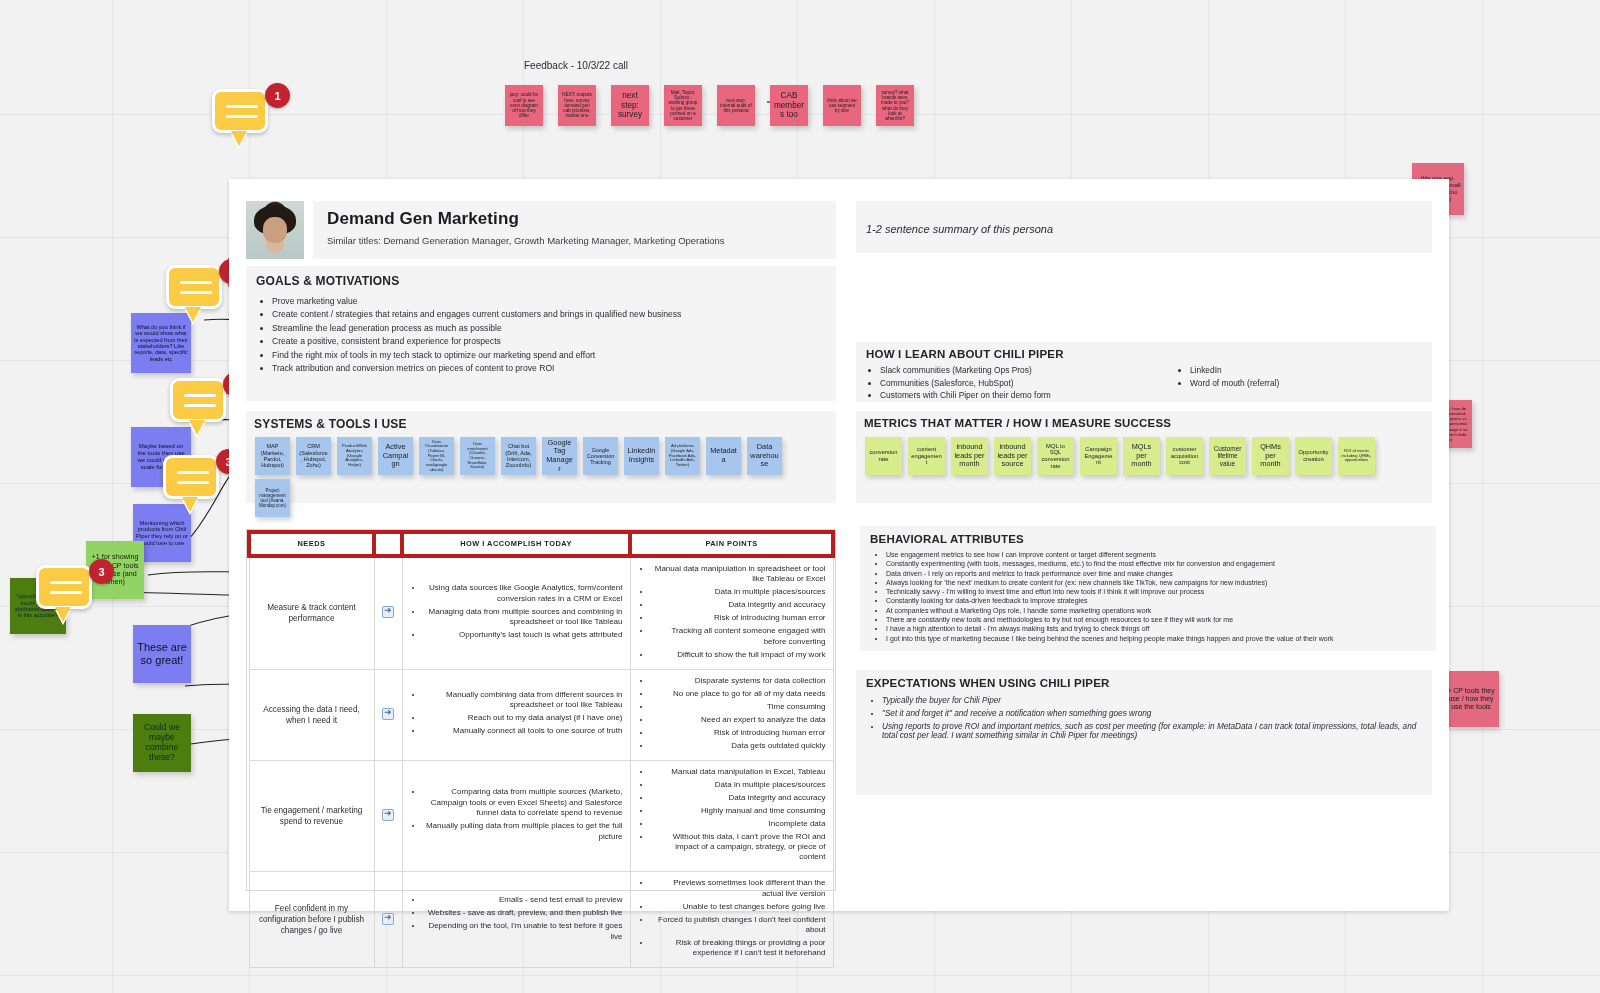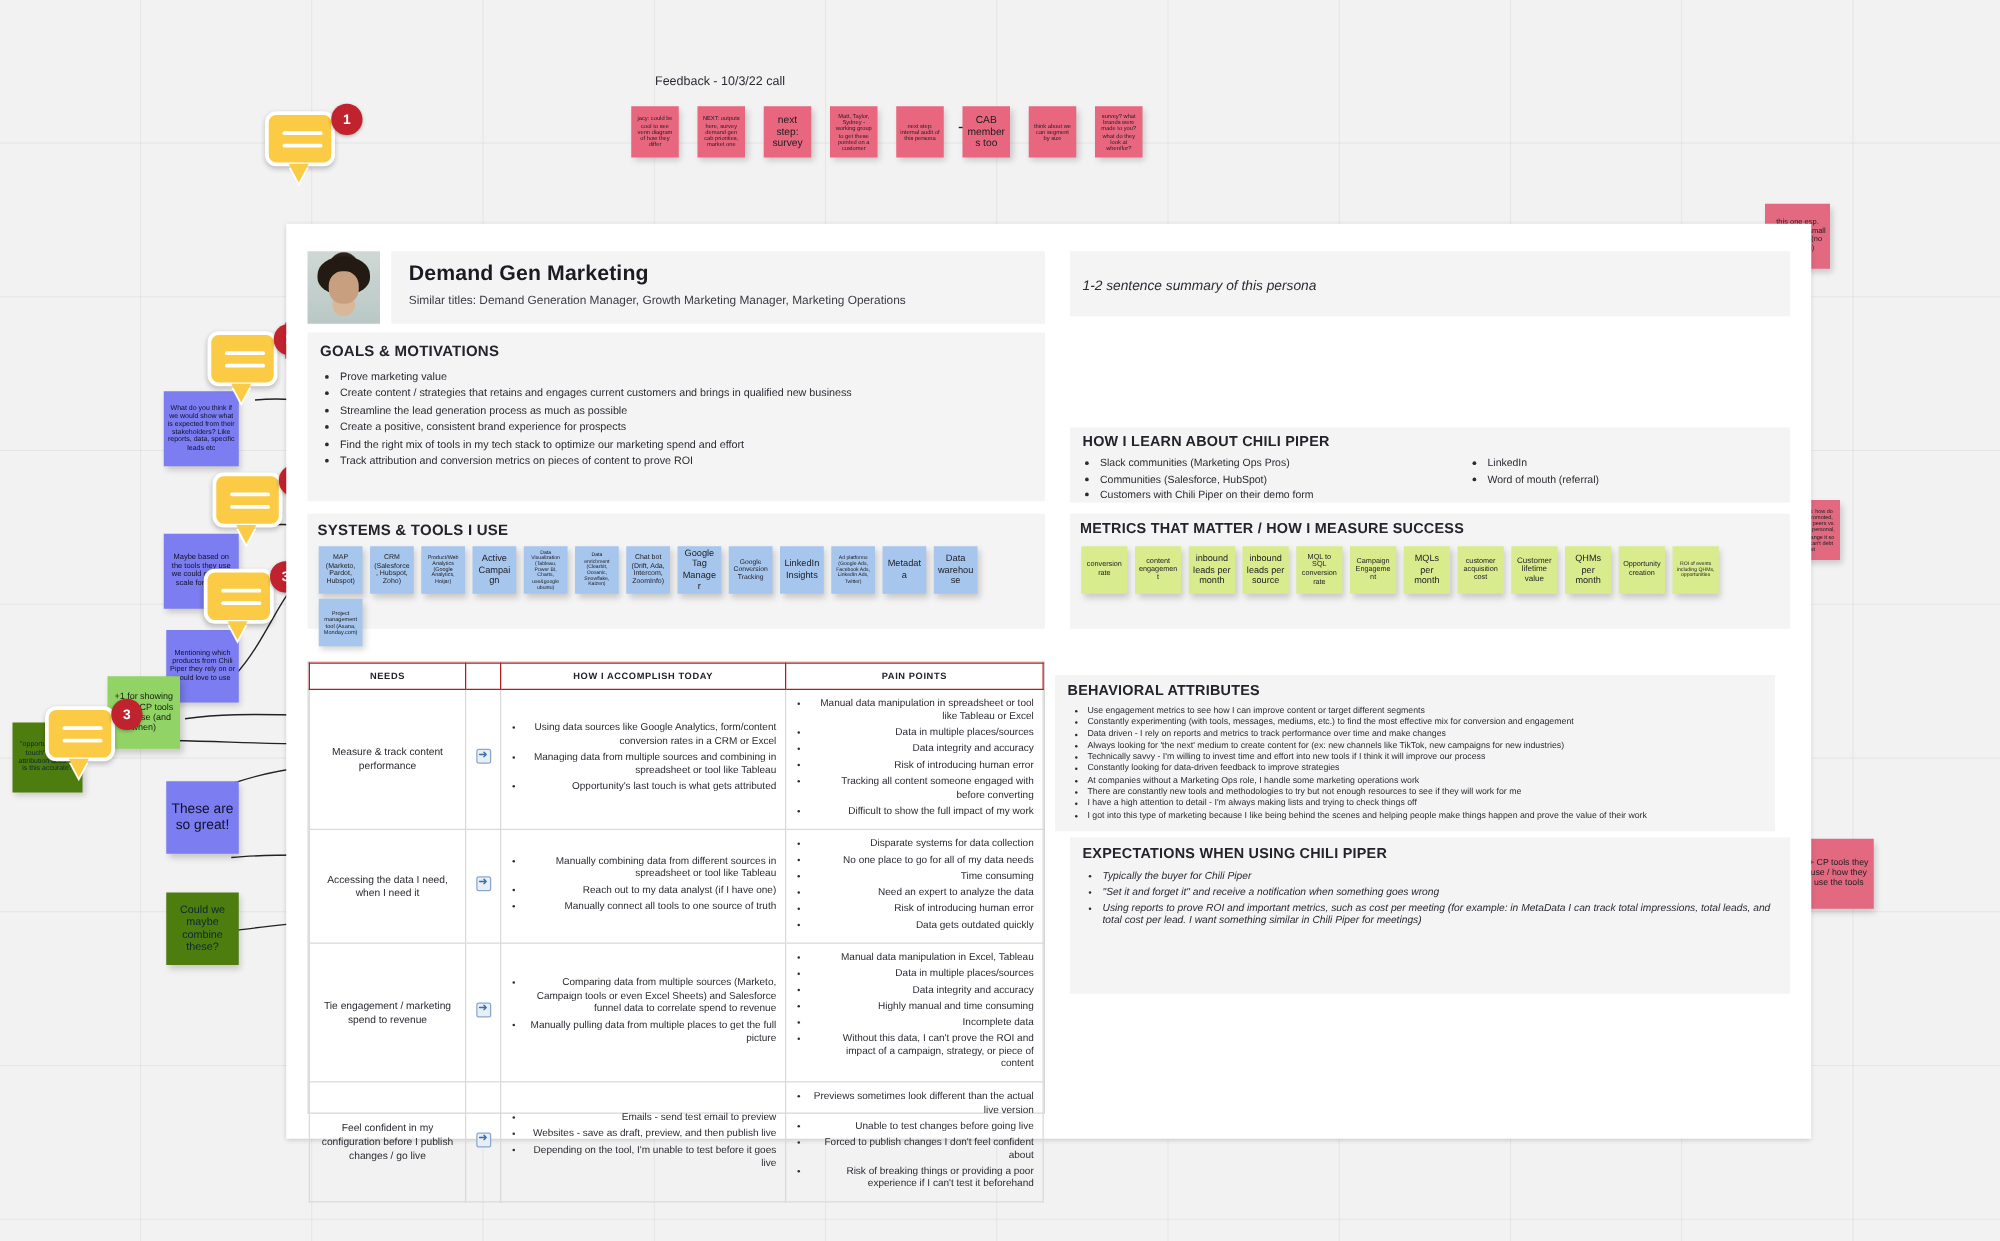--- a/index.html
+++ b/index.html
@@ -111,40 +111,40 @@
   #tool-extra { position:absolute; left:9px; top:68px; }
 
   
   #metrics { position:absolute; left:627px; top:232px; width:576px; height:92px; padding:6px 8px; }
   #metrics .sec-title { font-size:11.5px; }
   .metric-row { position:absolute; left:9px; top:26px; display:flex; gap:6px; }
   .metric-note { width:37px; height:38px; font-size:5.8px; }
   .metric-note.big { font-size:7.3px; }
 
   
-  #behavioral { position:absolute; left:615px; top:347px; width:576px; height:125px; padding:7px 10px;margin-top:14px; }
+  #behavioral { position:absolute; left:631px; top:347px; width:576px; height:125px; padding:7px 10px; }
   #behavioral .sec-title { font-size:11.5px; }
   #behavioral ul { margin:6px 0 0 0; padding-left:16px; }
   #behavioral li { font-size:7px; color:#2b2b33; margin-bottom:2.3px; }
 
   
   #expect { position:absolute; left:627px; top:491px; width:576px; height:125px; padding:7px 10px; }
   #expect .sec-title { font-size:11.5px; }
   #expect ul { margin:7px 0 0 0; padding-left:16px; }
   #expect li { font-size:8.2px; color:#2b2b33; margin-bottom:4px;font-style:italic; }
 
   
   #needs-table {
     position:absolute; left:17px; top:350px; width:590px; height:362px;
     border:1px solid #d6d6d6; background:#fff; border-collapse:collapse;
   }
   #needs-table table { width:100%; border-collapse:collapse; }
   #needs-table th {
     font-size:7.4px; font-weight:bold; letter-spacing:.5px; color:#21212a;
-    border:1px solid #b91c1c; background:#fff; padding:5px 2px;
+    border:4px solid #b91c1c; background:#fff; padding:5px 2px;
   }
   #needs-table td { border:1px solid #d9d9d9; vertical-align:middle; padding:6px 7px; }
   .c-need { width:125px; text-align:center; font-size:8.2px; color:#2b2b33; line-height:1.35; }
   .c-icon { width:28px; text-align:center; }
   .c-mid { width:228px; }
   .c-pain { width:auto; }
   .cell-list { margin:0; padding-left:13px; }
   .cell-list li { font-size:8px; color:#2b2b33; margin-bottom:2.6px; line-height:1.3;text-align:right; }
   .arrow-icon {
     display:inline-block; width:12px; height:12px; background:#e8eef6;

